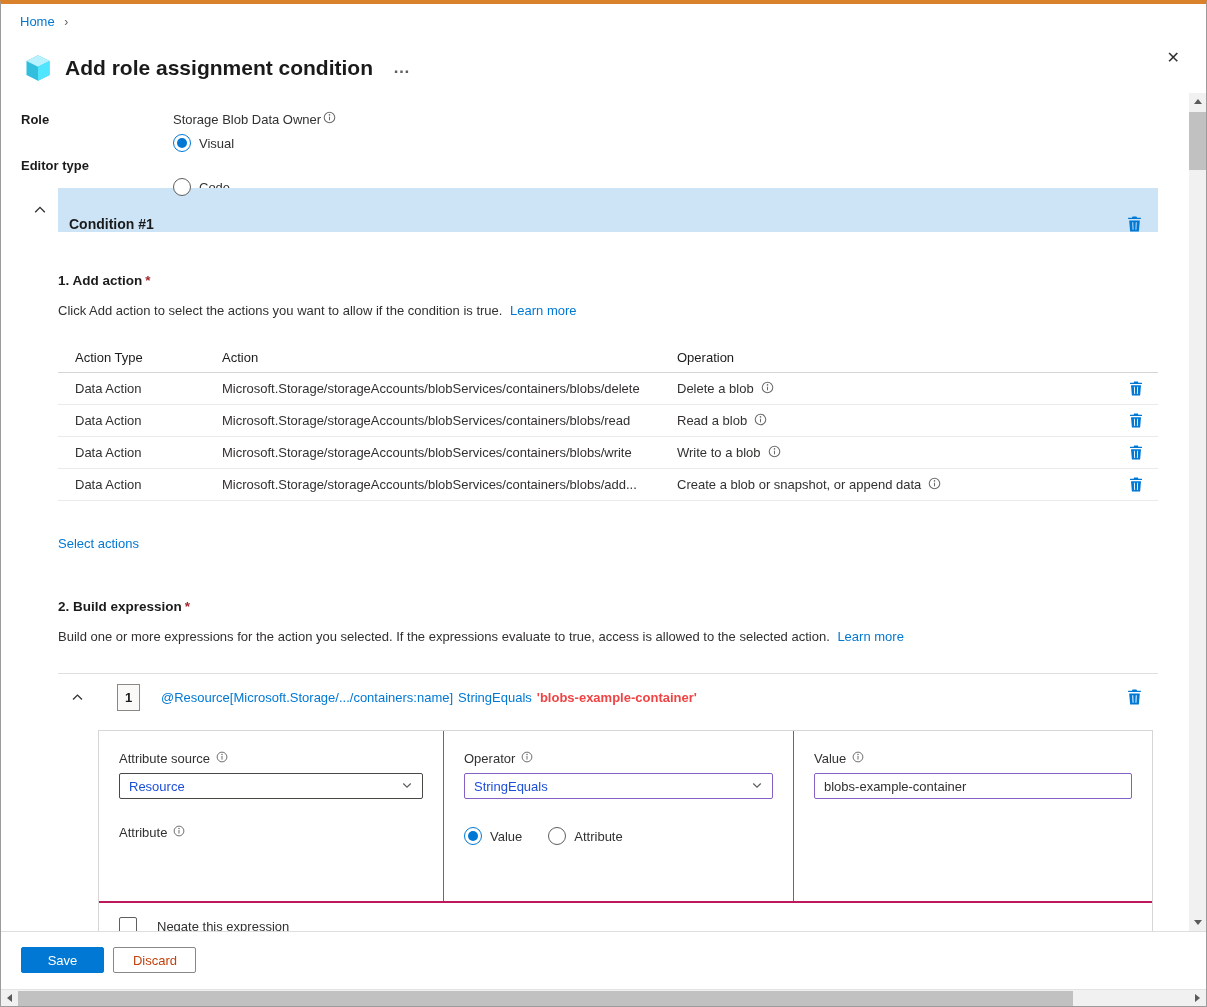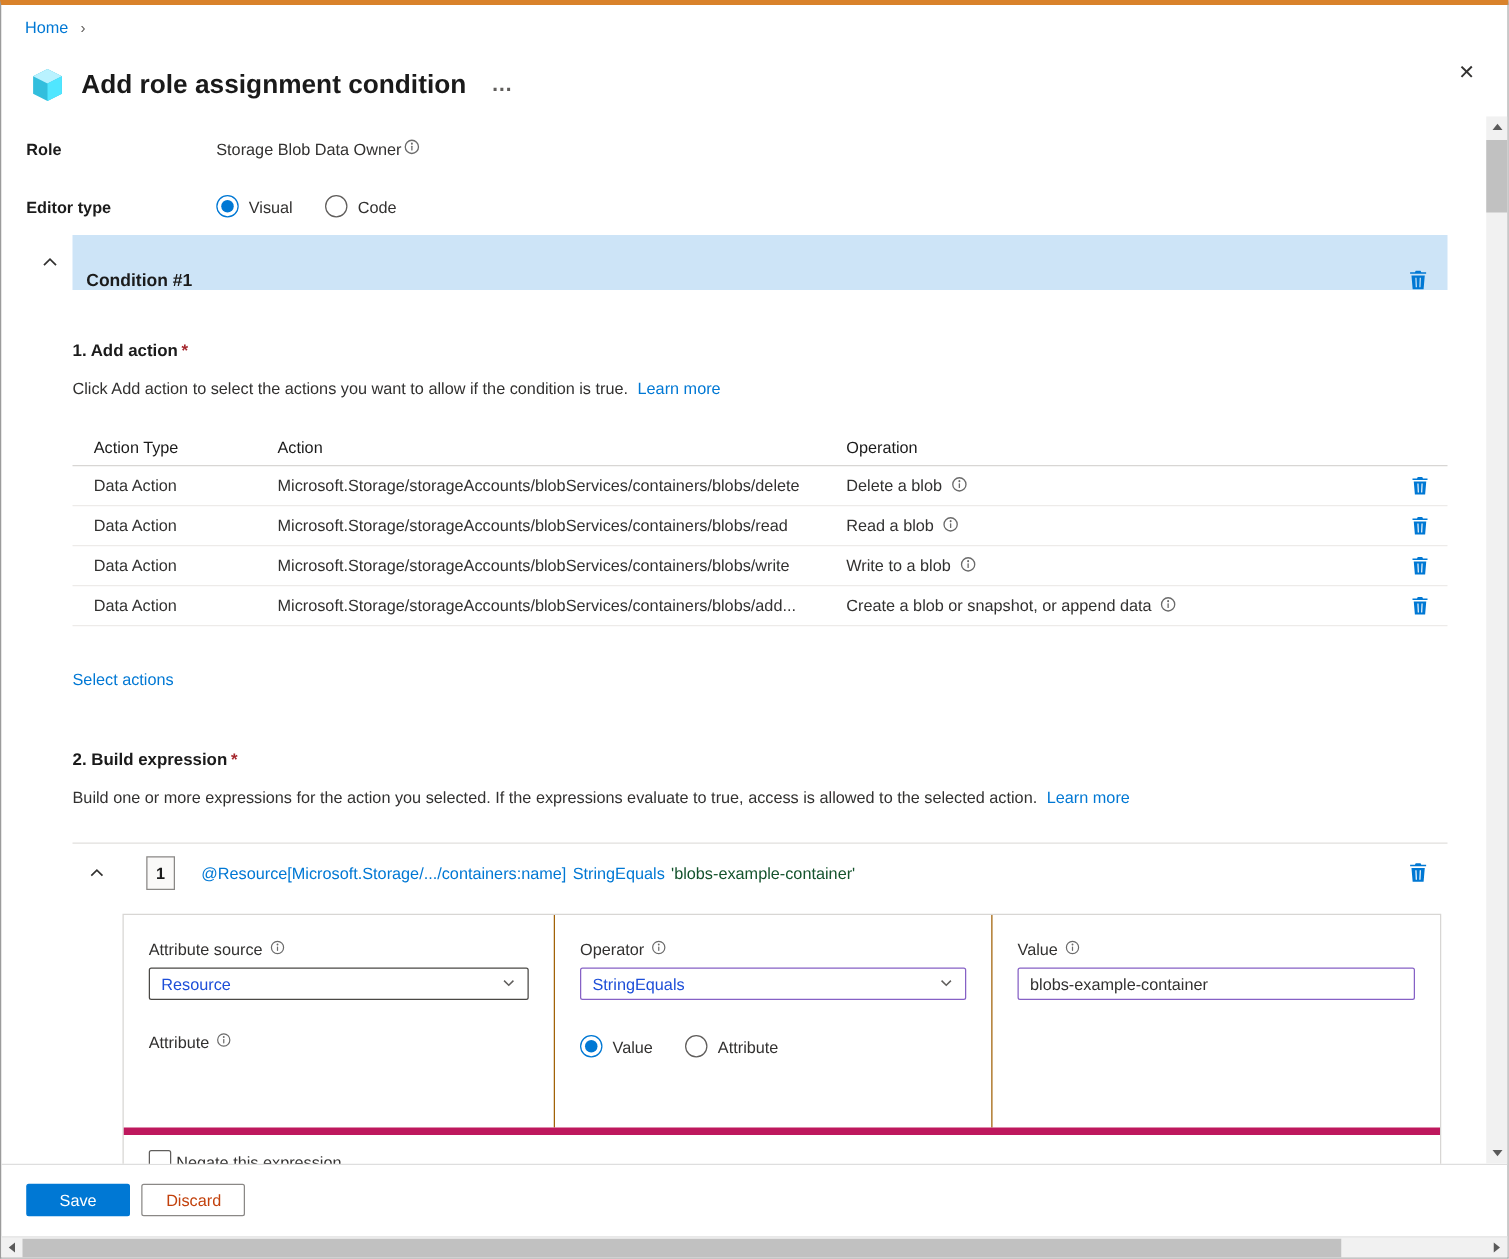--- a/index.html
+++ b/index.html
@@ -33,21 +33,21 @@
   
   .scroll-body { position:relative; height:838px; overflow:hidden; }
   .content { position:absolute; inset:0; padding:0 31px 0 20px; }
 
   .form-row { display:flex; align-items:center; }
   .role-row { margin-top:17px; height:18px; }
   .editor-row { margin-top:27px; height:20px; }
   .form-label { width:152px; font-size:13px; font-weight:700; color:#1b1b1b; }
   .form-value { display:flex; align-items:center; gap:2px; font-size:13px; color:#323130; }
 
-  .radio-group { display:flex; align-items:flex-start; gap:26px; }
+  .radio-group { display:flex; align-items:flex-start; gap:26px;flex-direction:column; }
   .radio { display:flex; align-items:center; gap:8px; font-size:13px; cursor:pointer; }
   .radio-circle { width:18px; height:18px; border:1px solid #605e5c; border-radius:50%; background:#fff; position:relative; flex:none; }
   .radio-circle.checked { border-color:#0078d4; }
   .radio-circle.checked::after { content:""; position:absolute; inset:3px; border-radius:50%; background:#0078d4; }
 
   
   .cond-header-row { margin-top:13px; display:flex; align-items:center; }
   .chev-wrap { width:37px; padding-left:12px; display:flex; align-items:center; cursor:pointer; }
   .cond-header {
     width:1100px; height:44px; background:#cde4f7;
@@ -81,21 +81,21 @@
   
   .expr-row { width:1100px; height:46px; display:flex; align-items:center; }
   .expr-chev { margin-left:13px; display:flex; align-items:center; cursor:pointer; }
   .expr-index {
     margin-left:33px; width:23px; height:27px; border:1px solid #8a8886; background:#faf9f8;
     display:flex; align-items:center; justify-content:center; font-size:13px; font-weight:700; color:#1b1b1b;
   }
   .expr-text { margin-left:21px; font-size:13px; }
   .expr-attr, .expr-op { color:#0078d4; }
   .expr-op { margin-left:5px; }
-  .expr-val { margin-left:5px; color:#14532d; }
+  .expr-val { margin-left:5px; color:#ef4444;font-weight:bold; }
   .expr-row .trash { margin-left:auto; margin-right:16px; }
 
   
   .builder {
     margin-top:10px; margin-left:40px; width:1055px;
     border:1px solid #d8d6d4;
     display:grid; grid-template-columns:345px 350px 1fr;
   }
   .b-col { min-height:170px; padding:20px 20px 20px 20px; border-right:1px solid #a16207; }
   .b-col.last { border-right:none; }
@@ -106,22 +106,22 @@
     display:flex; align-items:center; justify-content:space-between;
     padding:0 9px; font-size:13px; color:#1d4ed8; cursor:pointer;
   }
   .dropdown.purple { border-color:#8661c5; }
   .text-input {
     margin-top:7px; width:100%; height:26px; border:1px solid #8661c5; border-radius:2px;
     padding:0 9px; font-size:13px; color:#323130; font-family:"Liberation Sans", sans-serif; background:#fff;
   }
   .b-radio-row { margin-top:28px; display:flex; align-items:center; gap:26px; }
   .b-negate {
-    grid-column:1 / 4; border-top:6px solid #be185d; height:48px;
-    display:flex; align-items:center; gap:4px; padding-left:20px; font-size:13px;text-align:center;
+    grid-column:1 / 4; border-top:2px solid #be185d; height:48px;
+    display:flex; align-items:center; gap:20px; padding-left:20px; font-size:13px;text-align:center;
   }
   .checkbox { width:18px; height:18px; border:1px solid #605e5c; border-radius:2px; background:#fff; cursor:pointer; flex:none; }
 
   
   .footer { height:58px; border-top:1px solid #dedede; padding:15px 0 0 20px; }
   .btn {
     min-width:83px; height:26px; font-size:13px; border-radius:2px; cursor:pointer;
     font-family:"Liberation Sans", sans-serif;
     background:#fff; border:1px solid #8a8886; color:#c2410c; margin-right:5px;
   }

